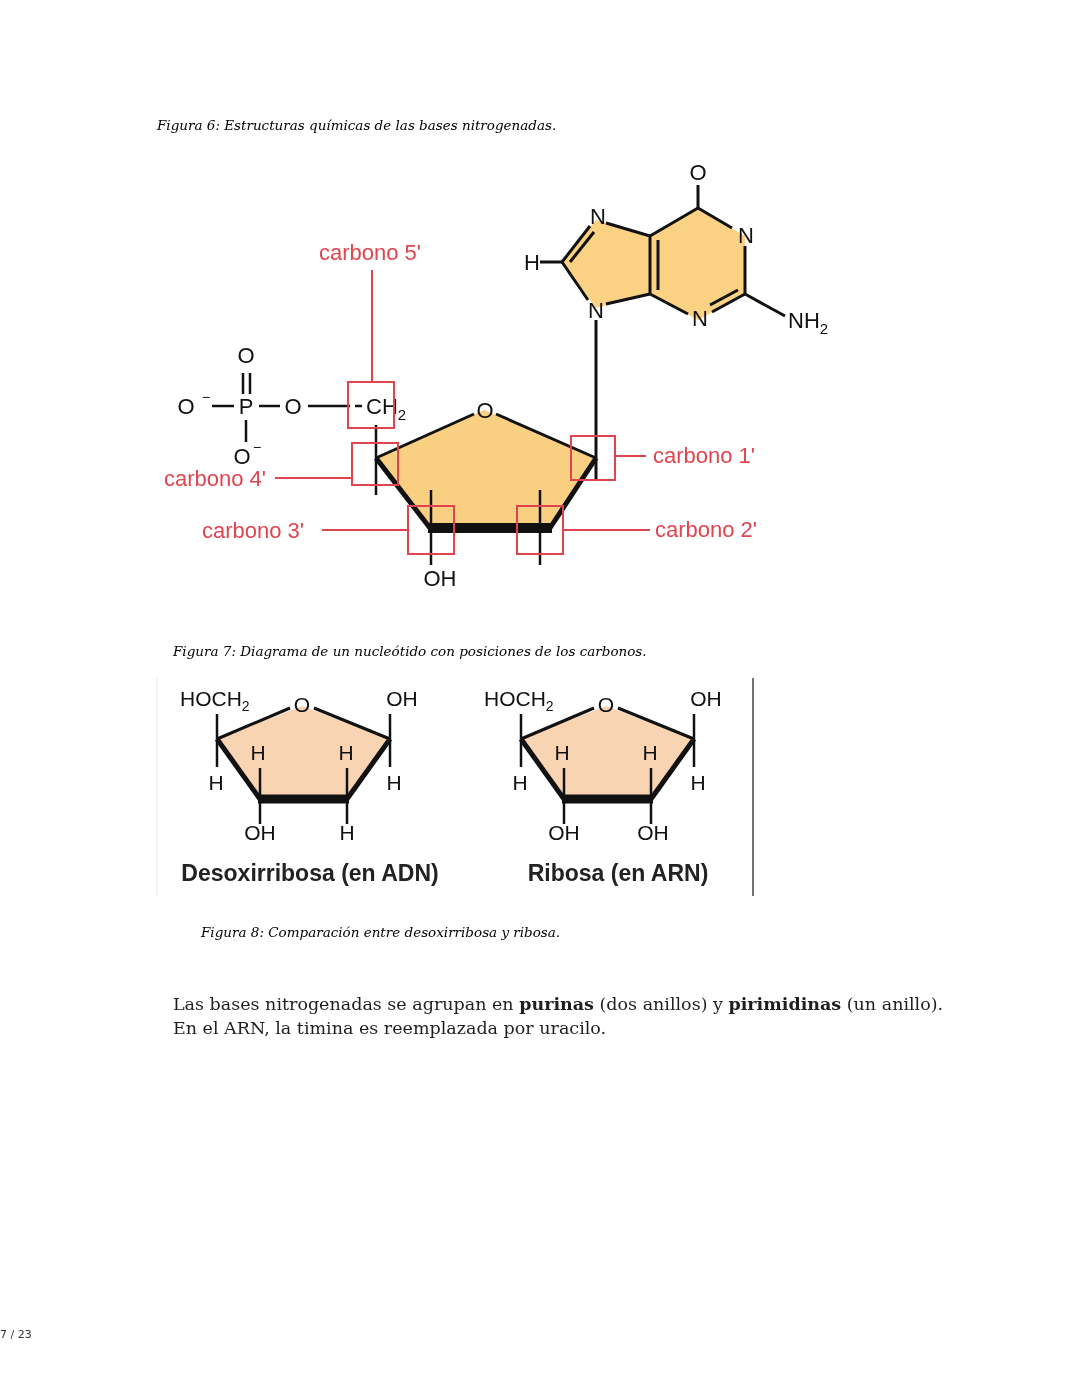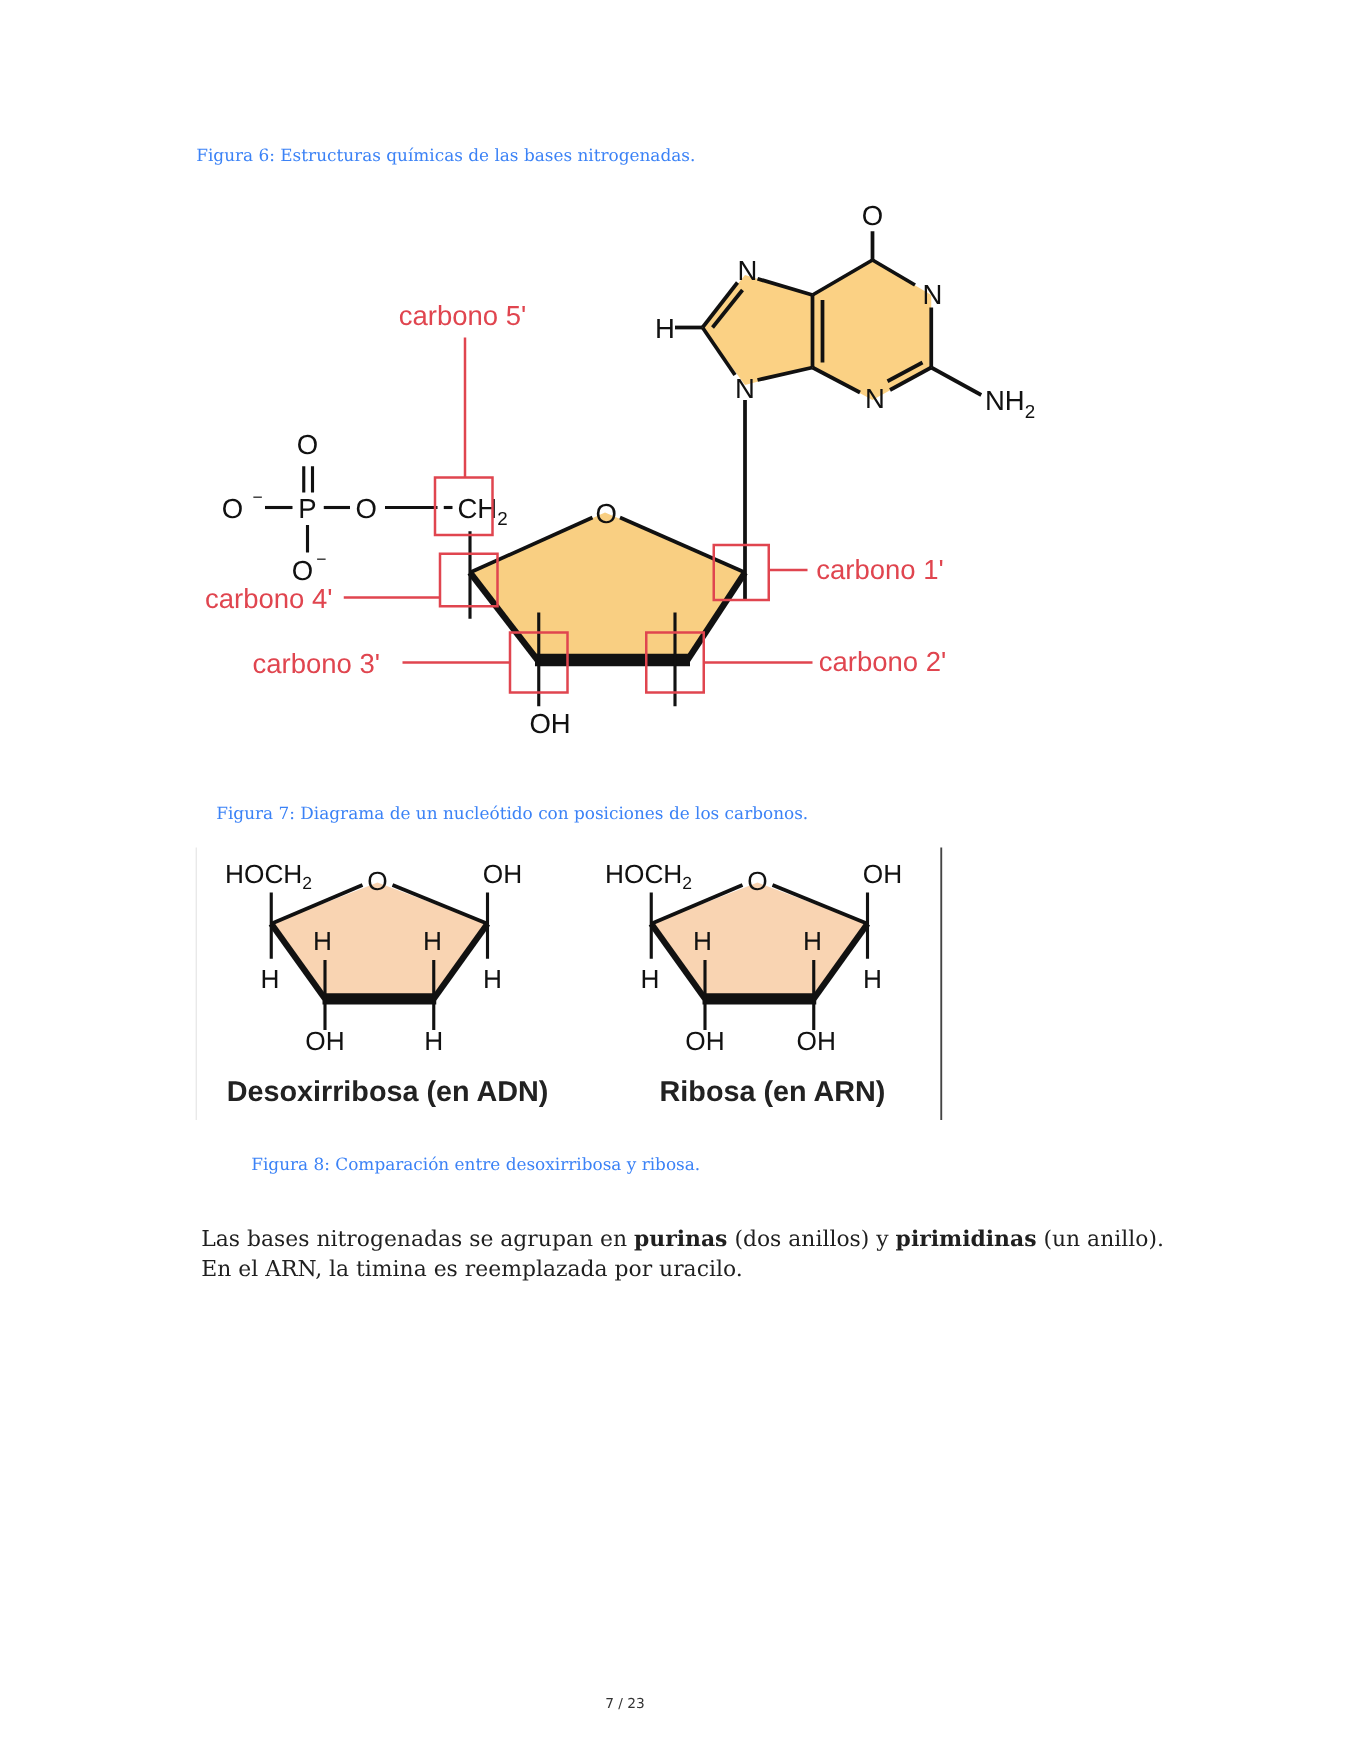--- a/index.html
+++ b/index.html
@@ -1,21 +1,21 @@
 <!DOCTYPE html>
 <html><head>
 <meta charset="utf-8">
 <style>
   html, body { margin: 0; padding: 0; background: #ffffff; }
   body { width: 1080px; height: 1397px; position: relative; overflow: hidden; font-family: "DejaVu Serif", serif; color: #1f1f1f; }
-  .caption { position: absolute; left: 157px; font-family: "DejaVu Serif", serif; font-size: 13.5px; color: #3b82f6; white-space: nowrap; text-align: center; }
+  .caption { position: absolute; left: 157px; font-family: "DejaVu Serif", serif; font-style: italic; font-size: 13.5px; color: #000000; white-space: nowrap; text-align: center; }
   .fig { position: absolute; }
   .para { position: absolute; left: 157px; top: 976px; width: 780px; font-family: "DejaVu Serif", serif; font-size: 17.5px; line-height: 24px; color: #1f1f1f; }
   .para b { font-weight: bold; }
-  .page-num { position: absolute; top: 1356px; left: 0; width: 1000px; text-align: center; font-family: "DejaVu Sans", sans-serif; font-size: 11px; color: #333; }
+  .page-num { position: absolute; top: 1328px; left: 0; width: 1000px; font-family: "DejaVu Sans", sans-serif; font-size: 11px; color: #333; }
   svg text { font-family: "Liberation Sans", sans-serif; }
 </style>
 </head>
 <body>
 
 <div class="caption" style="top:117px;">Figura 6: Estructuras químicas de las bases nitrogenadas.</div>
 
 <svg class="fig" style="left:0;top:0;" width="1080" height="640" viewBox="0 0 1080 640">
 
   <g>
@@ -156,15 +156,15 @@
     <text x="500" y="88" font-size="21" text-anchor="middle" fill="#111">H</text>
     <text x="548" y="118" font-size="21" text-anchor="middle" fill="#111">H</text>
     <text x="414" y="168" font-size="21" text-anchor="middle" fill="#111">OH</text>
     <text x="503" y="168" font-size="21" text-anchor="middle" fill="#111">OH</text>
     <text x="468" y="209" font-size="23" font-weight="bold" text-anchor="middle" fill="#222">Ribosa (en ARN)</text>
   </g>
 </svg>
 
 <div class="caption" style="top:924px;margin-left:44px;">Figura 8: Comparación entre desoxirribosa y ribosa.</div>
 
-<p class="para" style="margin:4px;"><span>Las bases nitrogenadas se agrupan en </span><b>purinas</b><span> (dos anillos) y </span><b>pirimidinas</b><span> (un anillo). En el ARN, la timina es reemplazada por uracilo.</span></p>
+<p class="para" style="margin:16px;"><span>Las bases nitrogenadas se agrupan en </span><b>purinas</b><span> (dos anillos) y </span><b>pirimidinas</b><span> (un anillo). En el ARN, la timina es reemplazada por uracilo.</span></p>
 
 <div class="page-num">7 / 23</div>
 
 </body></html>

